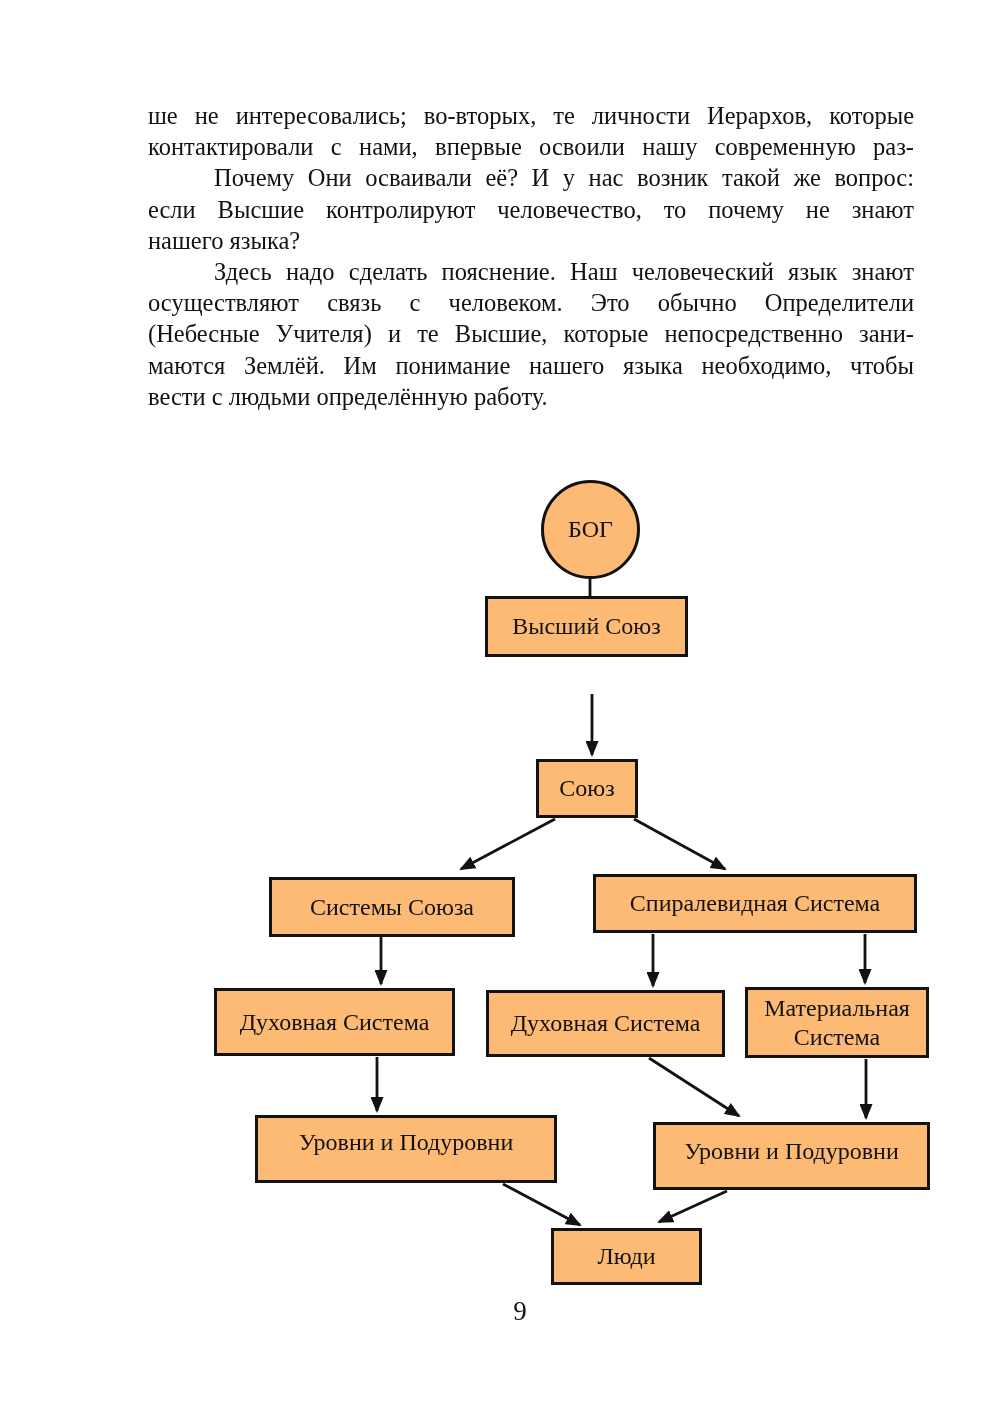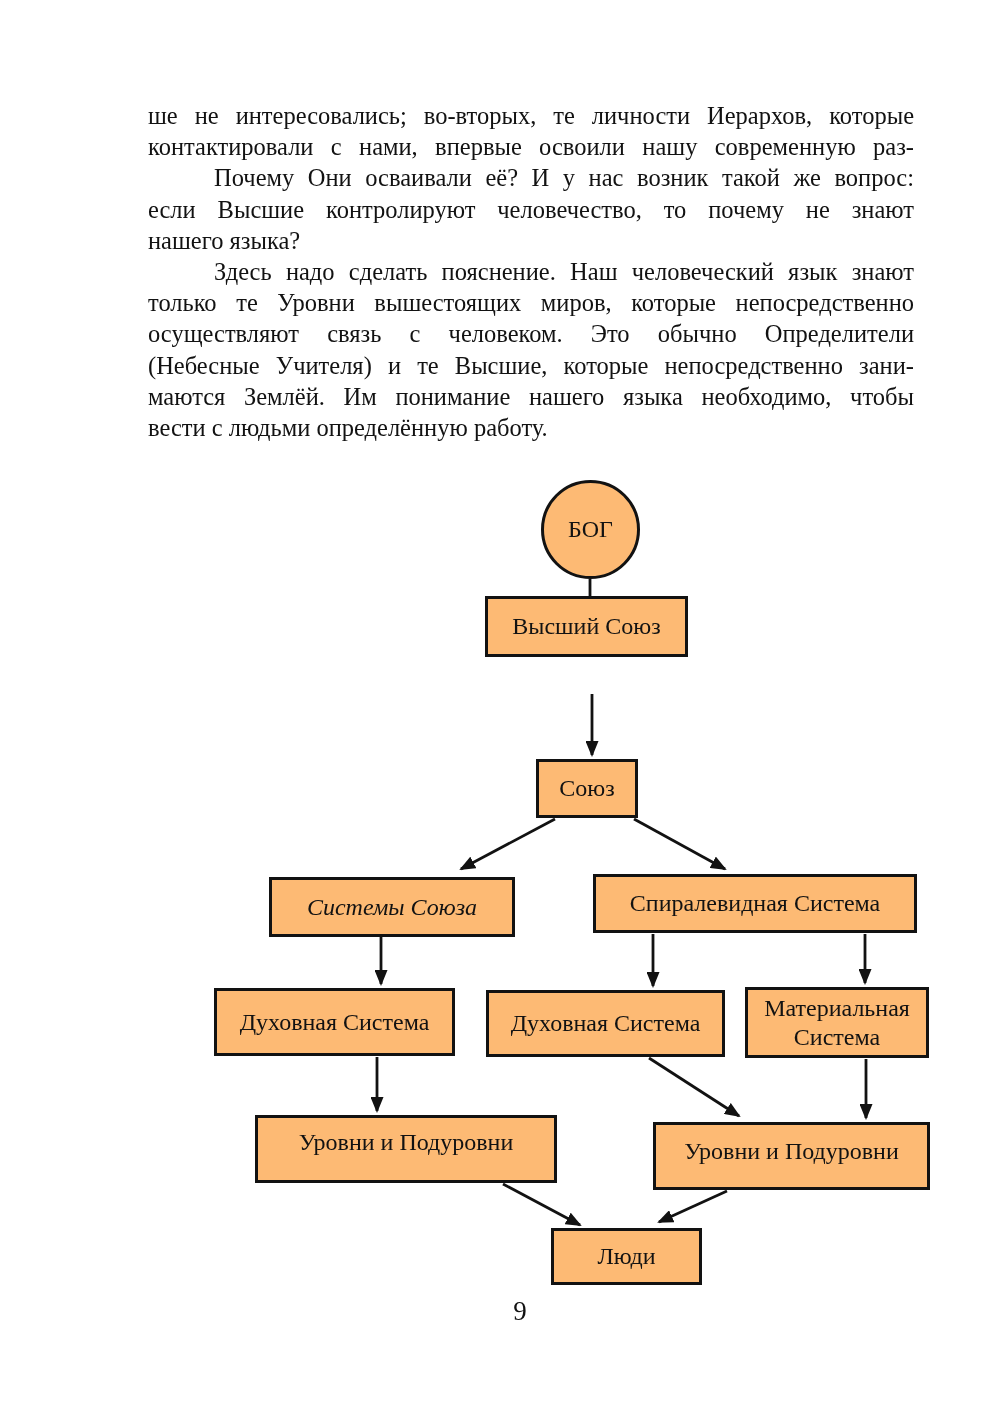--- a/index.html
+++ b/index.html
@@ -61,21 +61,21 @@
     align-items: center;
     justify-content: center;
     text-align: center;
     font-size: 24px;
     color: #121212;
     line-height: 1.2;
   }
   .n-god             { left: 541px; top: 480px; width: 99px;  height: 99px; border-radius: 50%; }
   .n-higher-union    { left: 485px; top: 596px; width: 203px; height: 61px; }
   .n-union           { left: 536px; top: 759px; width: 102px; height: 59px; }
-  .n-union-systems   { left: 269px; top: 877px; width: 246px; height: 60px; font-style: italic; }
+  .n-union-systems   { left: 269px; top: 877px; width: 246px; height: 60px; }
   .n-spiral          { left: 593px; top: 874px; width: 324px; height: 59px; }
   .n-spiritual-left  { left: 214px; top: 988px; width: 241px; height: 68px; }
   .n-spiritual-center{ left: 486px; top: 990px; width: 239px; height: 67px; }
   .n-material        { left: 745px; top: 987px; width: 184px; height: 71px; }
   .n-levels-left     { left: 255px; top: 1115px; width: 302px; height: 68px; padding-bottom: 14px; }
   .n-levels-right    { left: 653px; top: 1122px; width: 277px; height: 68px; padding-bottom: 10px; }
   .n-people          { left: 551px; top: 1228px; width: 151px; height: 57px; }
   
   .page-number {
     position: absolute;
@@ -91,21 +91,20 @@
 
 <div class="page">
 
   <div class="body-text">
       <div class="line">ше не интересовались; во-вторых, те личности Иерархов, которые</div>
       <div class="line">контактировали с нами, впервые освоили нашу современную раз-</div>
       <div class="line indent">Почему Они осваивали её?  И у нас возник такой же вопрос:</div>
       <div class="line">если Высшие контролируют человечество, то почему не знают</div>
       <div class="line last">нашего языка?</div>
       <div class="line indent">Здесь надо сделать пояснение. Наш человеческий язык знают</div>
-      <div class="line">только те Уровни вышестоящих миров, которые непосредственно</div>
       <div class="line">осуществляют связь с человеком. Это обычно Определители</div>
       <div class="line">(Небесные Учителя) и те Высшие, которые непосредственно зани-</div>
       <div class="line">маются Землёй. Им понимание нашего языка необходимо, чтобы</div>
       <div class="line last">вести с людьми определённую работу.</div>
     </div>
 
   <div class="diagram">
 
     <svg width="1000" height="1419" viewBox="0 0 1000 1419">
       <defs>

